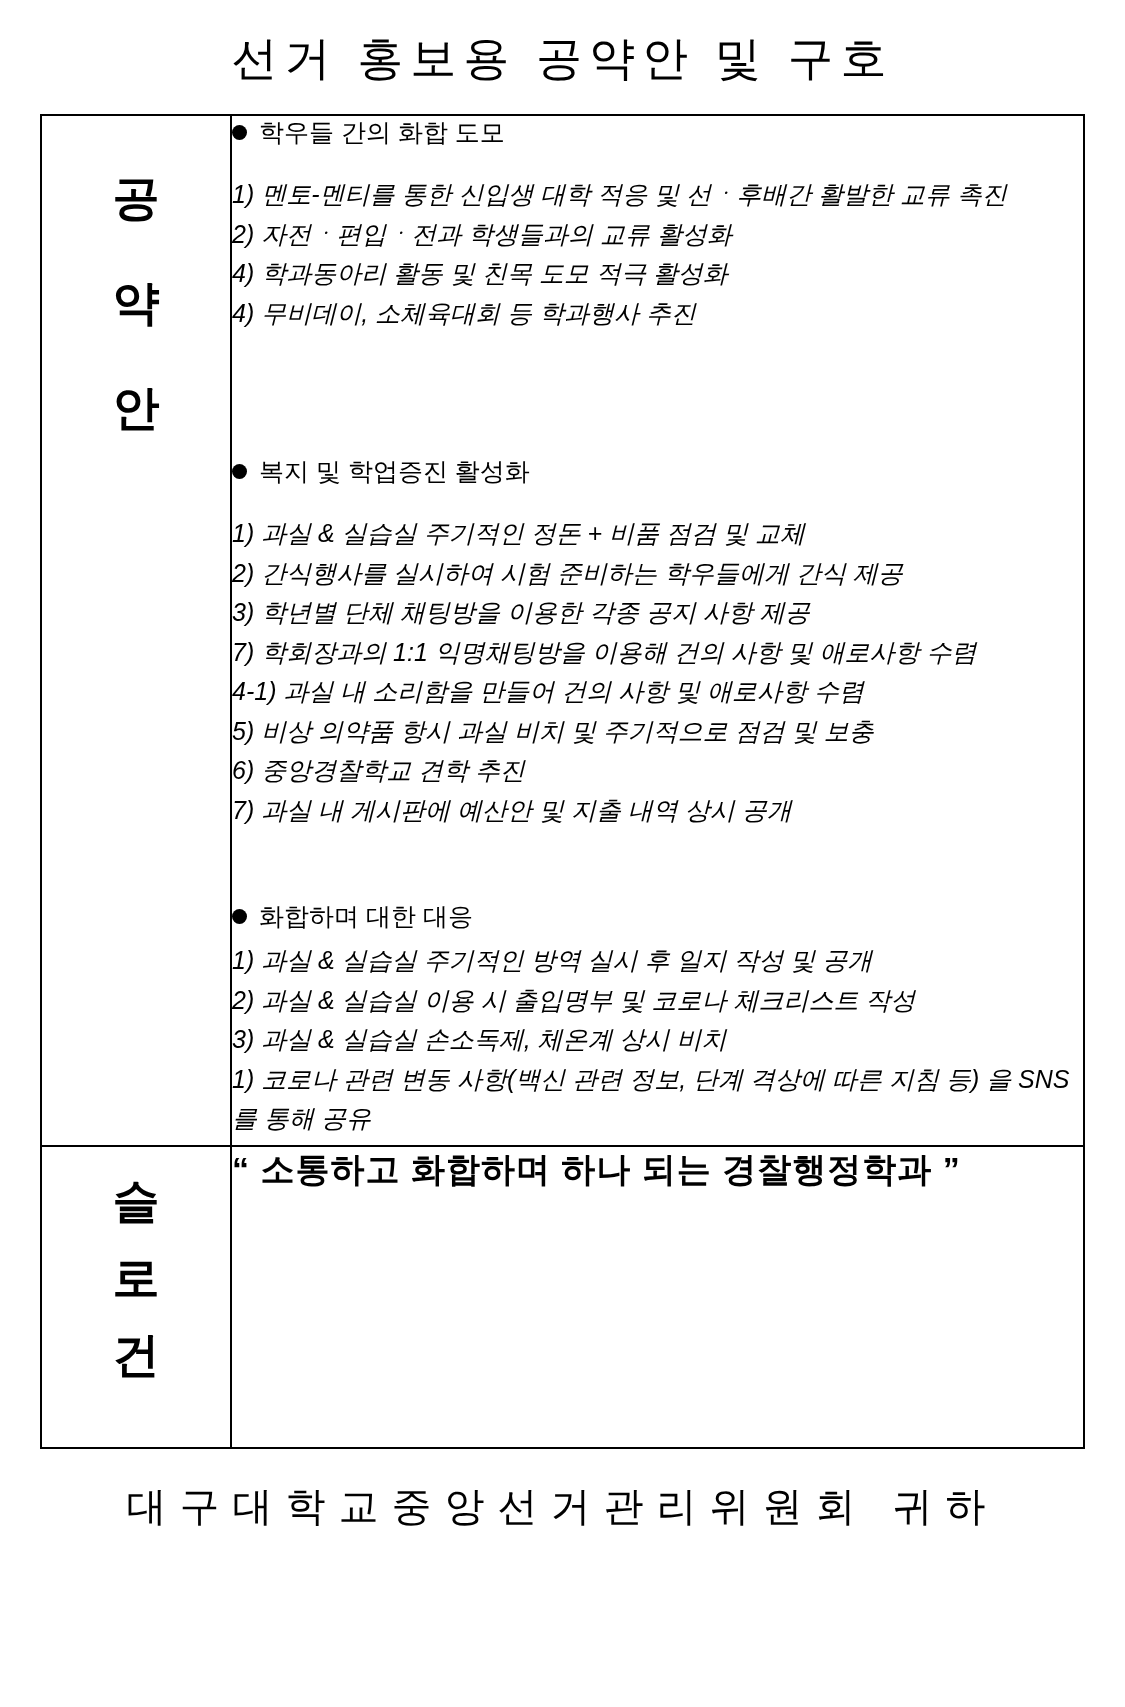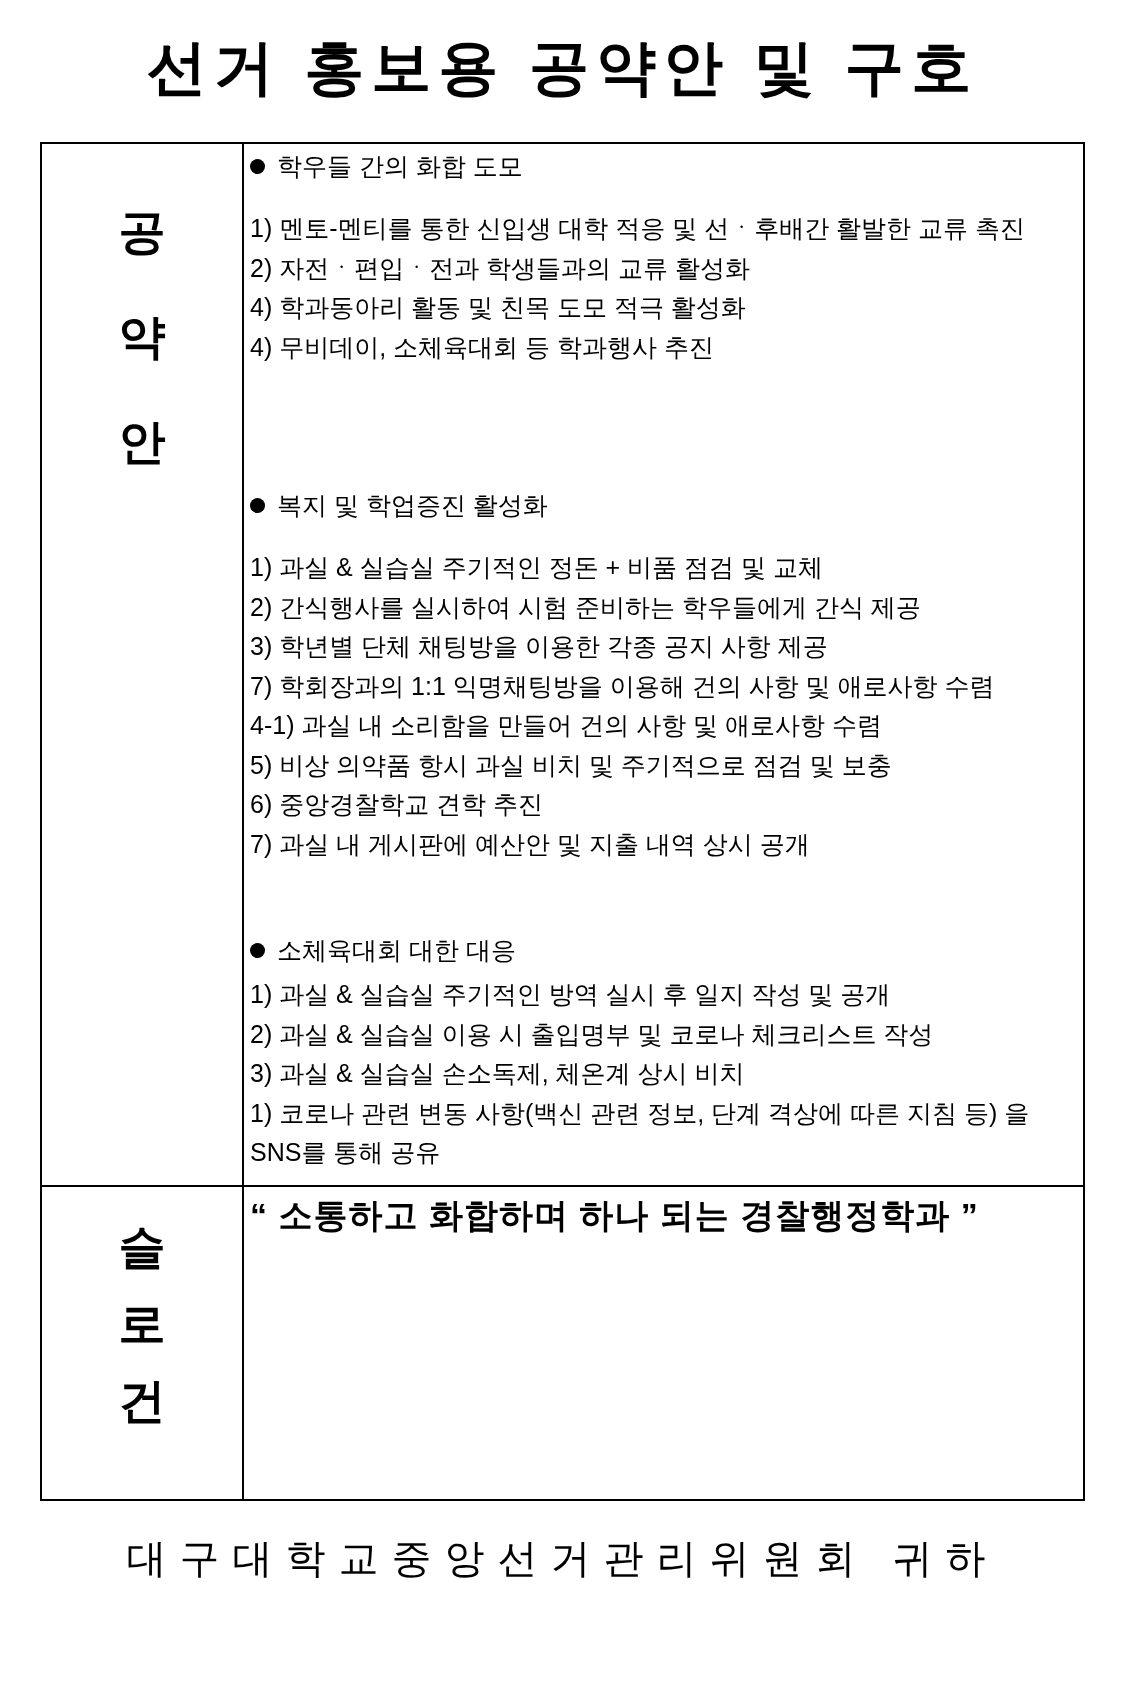--- a/index.html
+++ b/index.html
@@ -19,38 +19,38 @@
   .page {
     width: 1125px;
     height: 1707px;
     box-sizing: border-box;
     padding: 0;
     position: relative;
   }
 
   .doc-title {
     text-align: center;
-    font-size: 60px;
-    font-weight: bold;
+    font-size: 46px;
+    font-weight: normal;
     letter-spacing: 7px;
     margin-top: 28px;
-    margin-bottom: 33px;
+    margin-bottom: 24px;
     white-space: nowrap;
   }
 
   .main-table {
     margin: 0 auto;
     width: 1045px;
     border-collapse: collapse;
     table-layout: fixed;
   }
   .main-table td {
     border: 2px solid #000000;
     vertical-align: top;
-    padding: 6px;
+    padding: 0;
   }
 
   .label-cell {
     width: 188px;
     text-align: center;
     vertical-align: middle;
     font-size: 47px;
     font-weight: bold;
     line-height: 1.0;
     padding: 0;
@@ -89,20 +89,21 @@
     vertical-align: 1px;
   }
   .bullet-head.tight {
     margin-bottom: 8px;
   }
 
   .item {
     font-size: 25px;
     line-height: 1.58;
     white-space: nowrap;
+    font-style: italic;
   }
   .item.wrap {
     white-space: normal;
   }
 
   .slogan-cell {
     vertical-align: middle;
     text-align: left;
     height: 300px;
   }
@@ -158,21 +159,21 @@
             <div class="item">3) 학년별 단체 채팅방을 이용한 각종 공지 사항 제공</div>
             <div class="item">7) 학회장과의 1:1 익명채팅방을 이용해 건의 사항 및 애로사항 수렴</div>
             <div class="item">4-1) 과실 내 소리함을 만들어 건의 사항 및 애로사항 수렴</div>
             <div class="item">5) 비상 의약품 항시 과실 비치 및 주기적으로 점검 및 보충</div>
             <div class="item">6) 중앙경찰학교 견학 추진</div>
             <div class="item">7) 과실 내 게시판에 예산안 및 지출 내역 상시 공개</div>
           </div>
 
           <div class="section">
             <div class="bullet-head tight">
-              <span class="dot"></span><span>소체육대회 대한 대응</span>
+              <span class="dot"></span><span>화합하며 대한 대응</span>
             </div>
             <div class="item">1) 과실 &amp; 실습실 주기적인 방역 실시 후 일지 작성 및 공개</div>
             <div class="item">2) 과실 &amp; 실습실 이용 시 출입명부 및 코로나 체크리스트 작성</div>
             <div class="item">3) 과실 &amp; 실습실 손소독제, 체온계 상시 비치</div>
             <div class="item wrap">1) 코로나 관련 변동 사항(백신 관련 정보, 단계 격상에 따른 지침 등) 을 SNS를 통해 공유</div>
           </div>
 
         </td>
       </tr>
 

